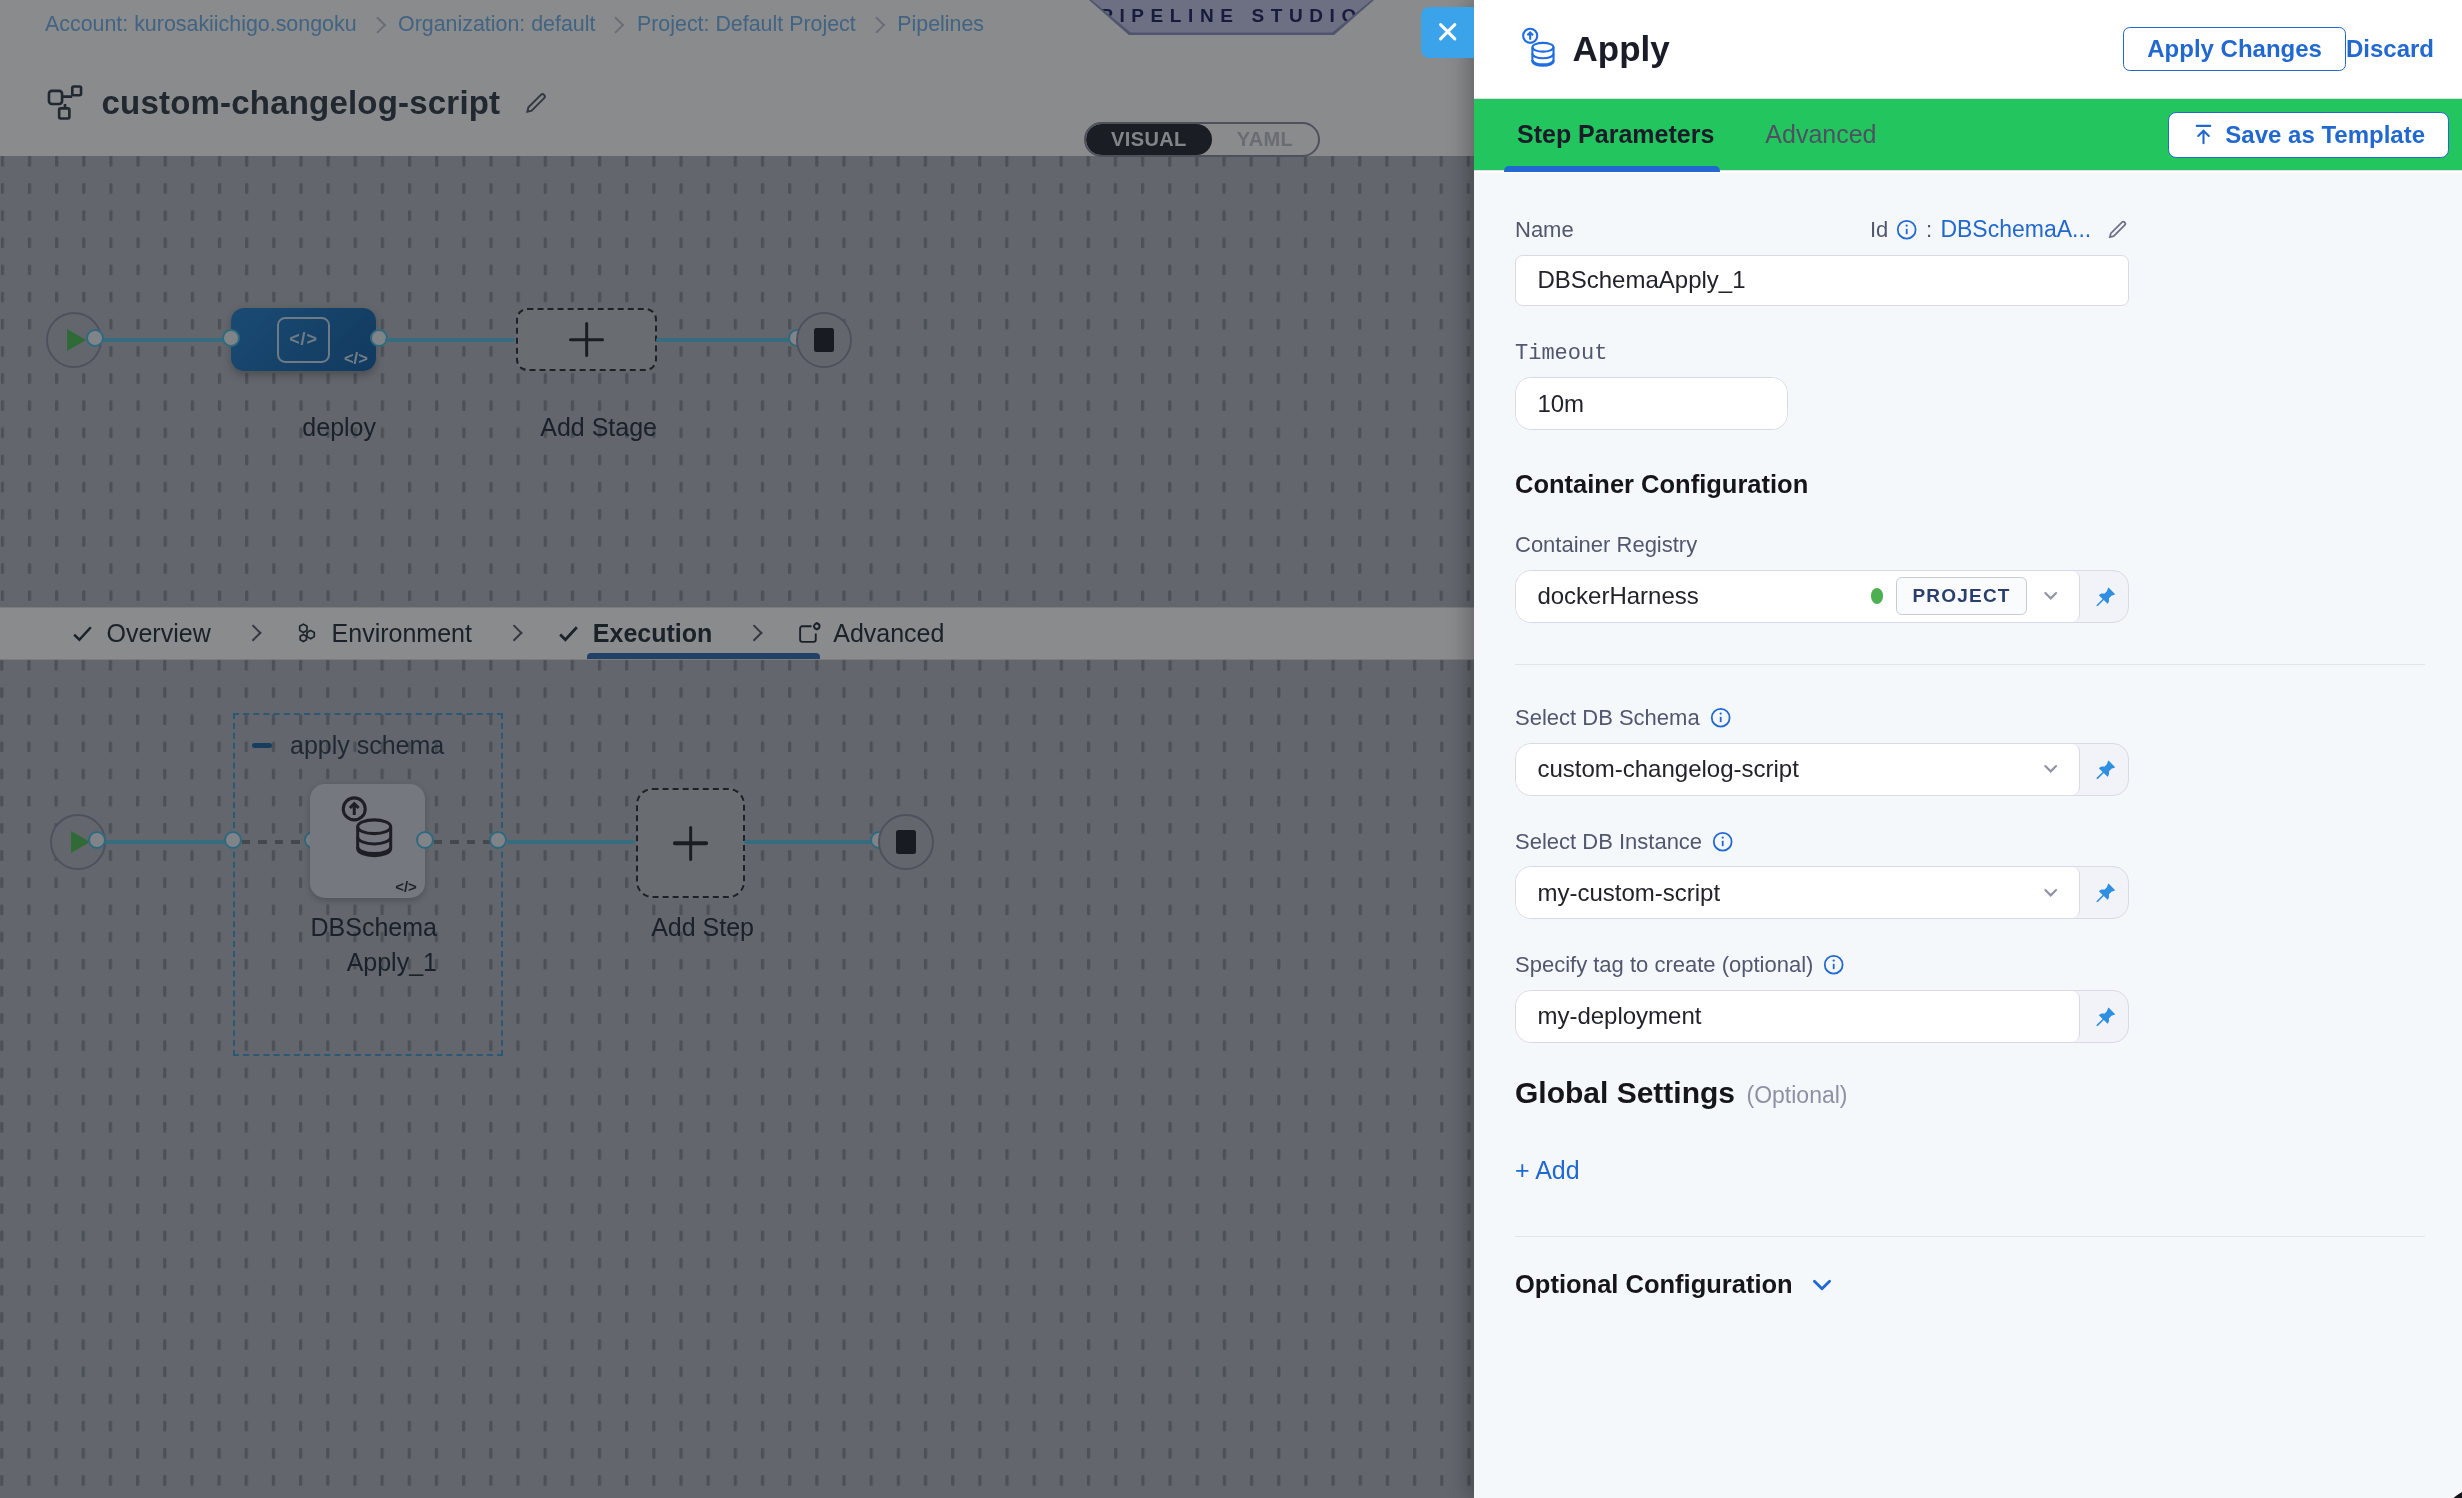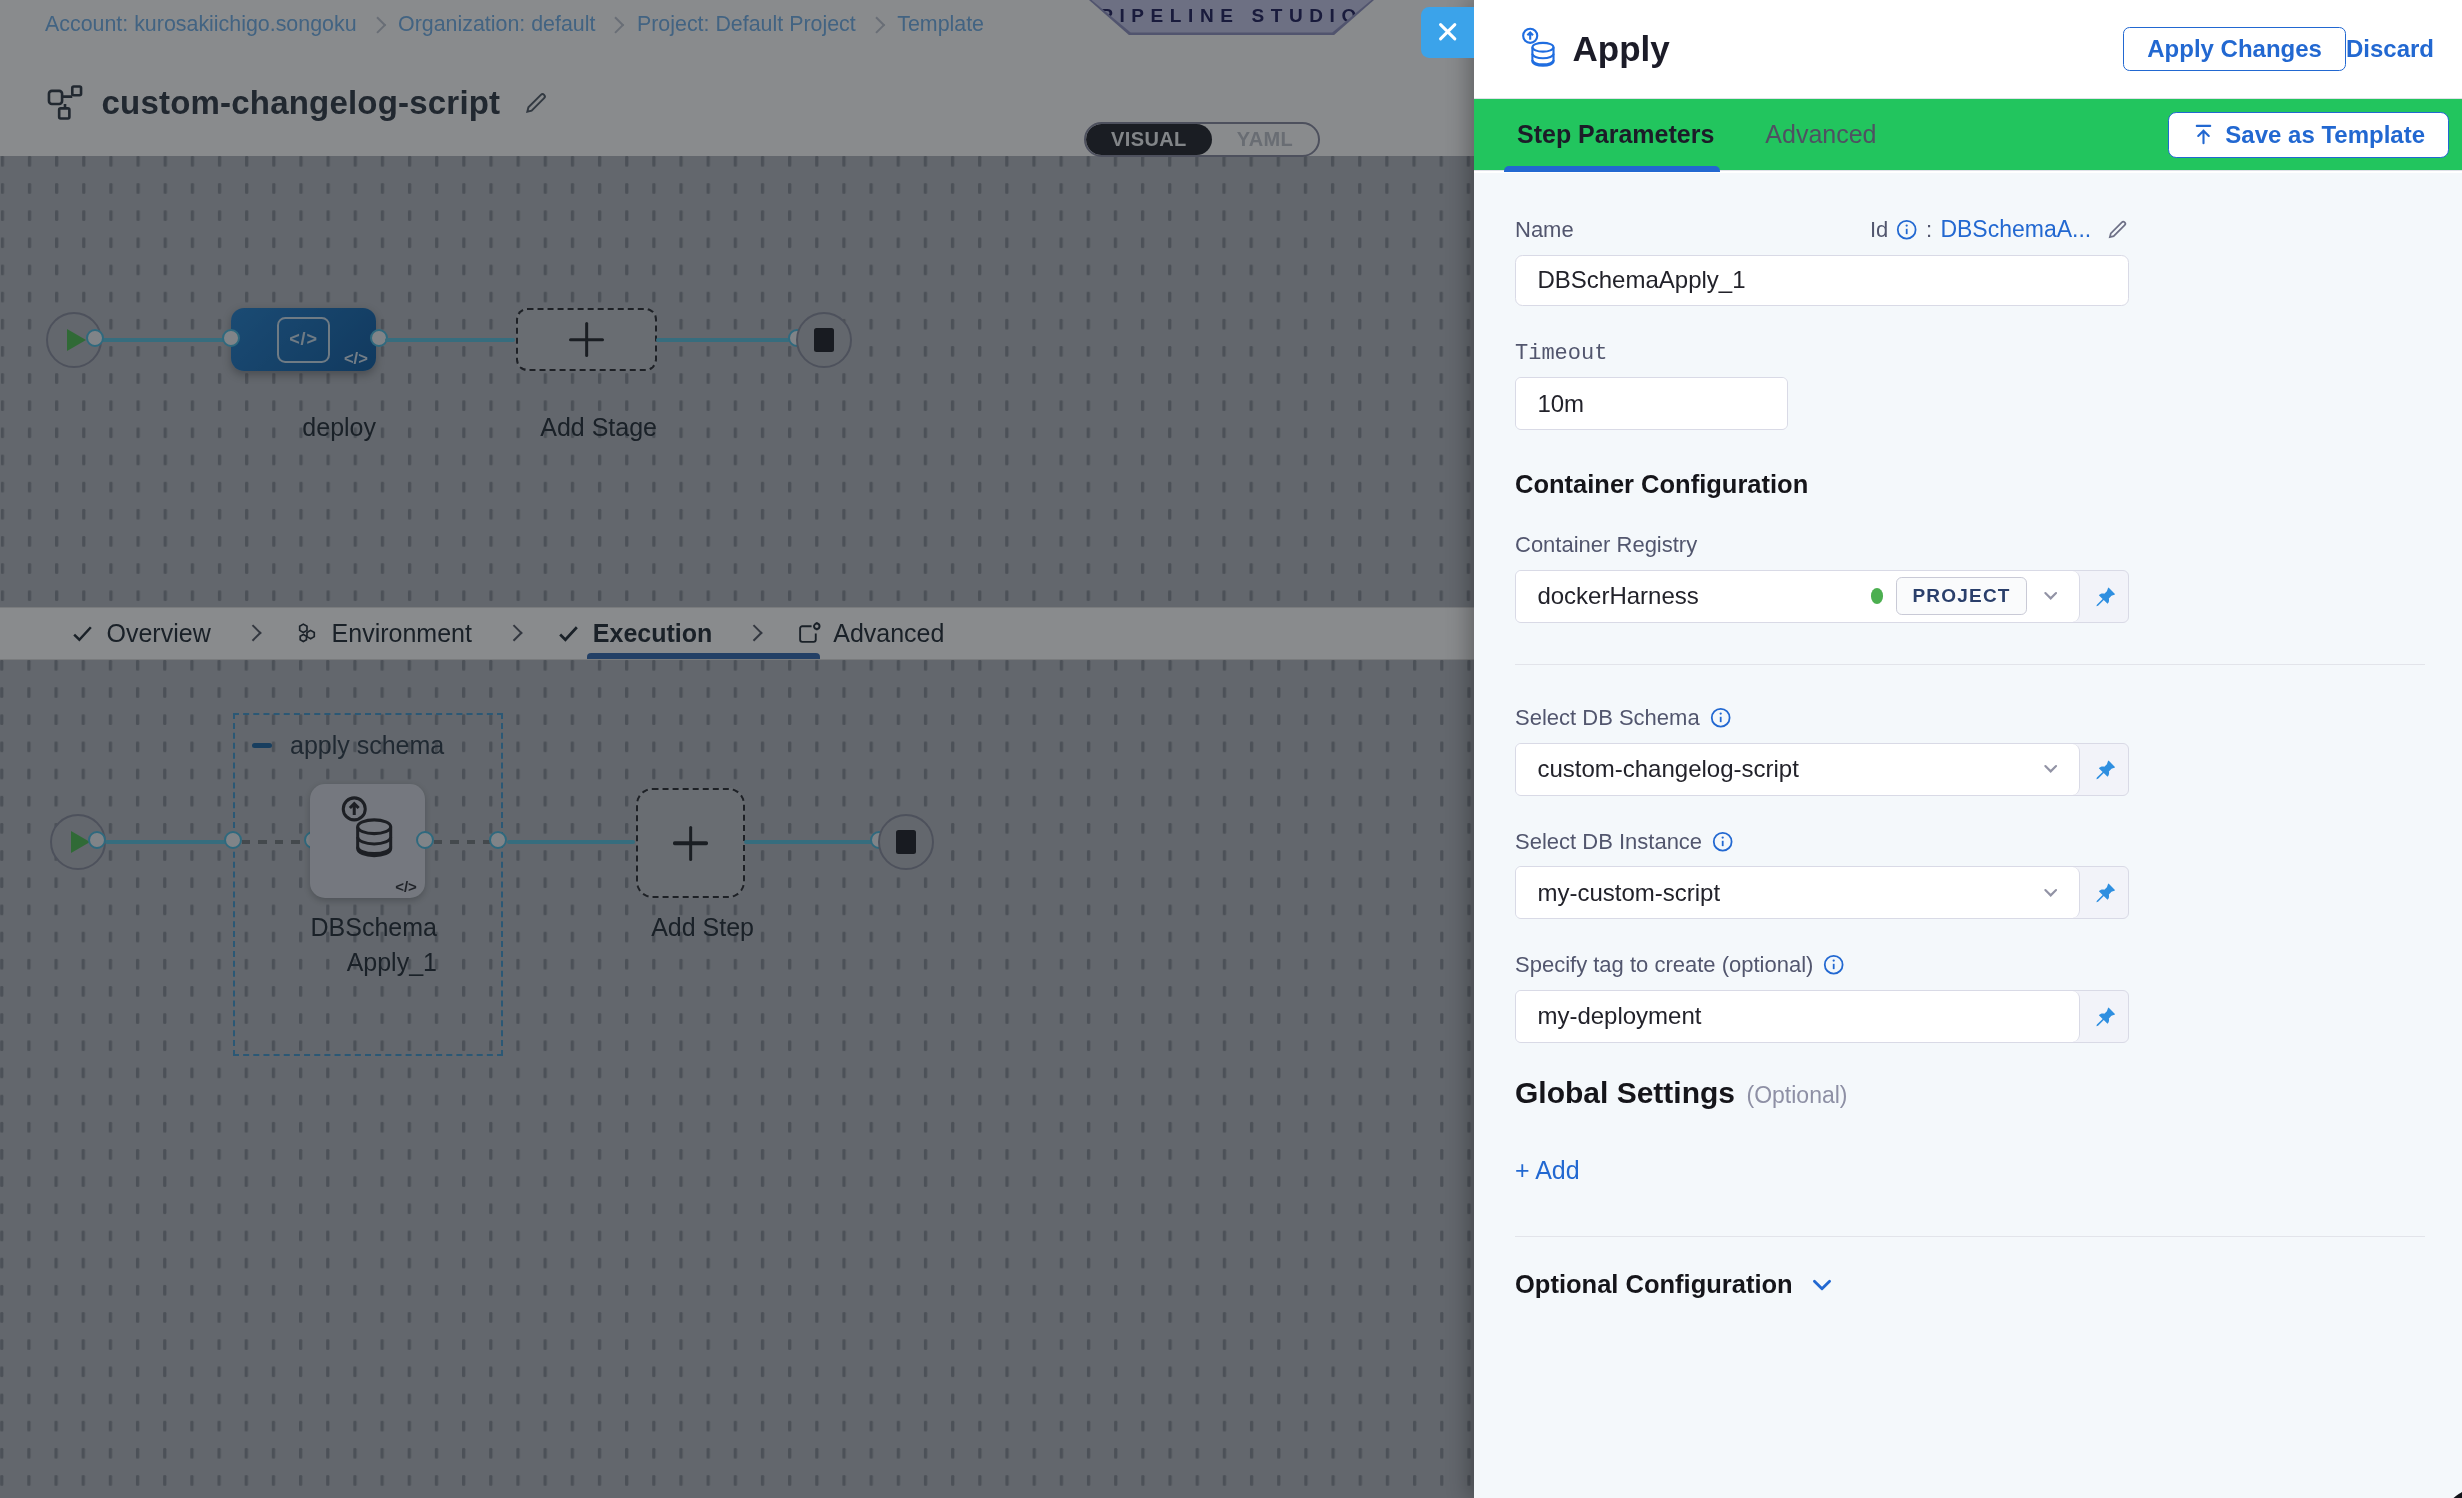--- a/index.html
+++ b/index.html
@@ -118,21 +118,21 @@
           padding:43px 0 0 41px; overflow:hidden; }
   .fw { width:614px; }
   .flabel { font-size:22px; color:#52566e; }
   .label-row { display:flex; justify-content:space-between; align-items:flex-end; margin-bottom:11.5px; }
   .id-group { display:flex; align-items:center; gap:8.2px;text-align:center; }
   .id-link { font-size:23px; color:#2268d1; }
   .info-ico { width:21.4px; height:21.4px; color:#2268d1; flex:none; }
   .pencil-sm { width:23px; height:23px; color:#6e7187; margin-left:6.6px; }
   .tbox { height:51px; width:614px; background:#fff; border:1.6px solid #d9dae6; border-radius:7.4px;
           font-size:24px; color:#22222a; padding:0 21.4px; font-family:inherit; outline:none; }
-  .ctrl { display:flex; align-items:stretch; border:1.6px solid #d9dae6; border-radius:6px;
+  .ctrl { display:flex; align-items:stretch; border:1.6px solid #d9dae6; border-radius:16px;
           background:#f2f3f9; overflow:hidden; height:53px; }
   .ctrl .white { flex:1; background:#fff; border-right:1.6px solid #d9dae6; border-radius:0 7.4px 7.4px 0;
                  display:flex; align-items:center; padding:0 18px 0 21.4px; gap:13px; }
   .ctrl input { border:none; outline:none; flex:1; font-size:24px; color:#22222a; font-family:inherit;
                 background:transparent; min-width:0; }
   .ctrl .valtext { flex:1; font-size:24px; color:#22222a; }
   .pinseg { width:48px; display:flex; align-items:center; justify-content:center; flex:none; cursor:pointer; }
   .pin-ico { width:25px; height:25px; color:#2f8fe0; }
   .gdot { width:12.4px; height:15.6px; border-radius:50%; background:#4caf50; flex:none; }
   .scope-tag { border:1.6px solid #c9cad6; border-radius:5.8px; background:#fafbfc; color:#2a3f6b;
@@ -161,21 +161,21 @@
   <div class="left">
 
     <div class="topbar">
       <div class="crumbs">
         <span class="crumb">Account: kurosakiichigo.songoku</span>
         <span class="crumb-sep"></span>
         <span class="crumb">Organization: default</span>
         <span class="crumb-sep"></span>
         <span class="crumb">Project: Default Project</span>
         <span class="crumb-sep"></span>
-        <span class="crumb">Template</span>
+        <span class="crumb">Pipelines</span>
       </div>
     </div>
 
     <div class="titlebar">
       <svg class="pipe-icon" viewBox="0 0 26 24" fill="none" stroke="#3c4450" stroke-width="1.8">
         <rect x="2" y="4" width="9" height="9" rx="2"></rect>
         <rect x="18" y="1" width="6" height="6" rx="1"></rect>
         <rect x="9" y="16" width="7" height="7" rx="1"></rect>
         <path d="M11 8h7M13 13v3"></path>
       </svg>

